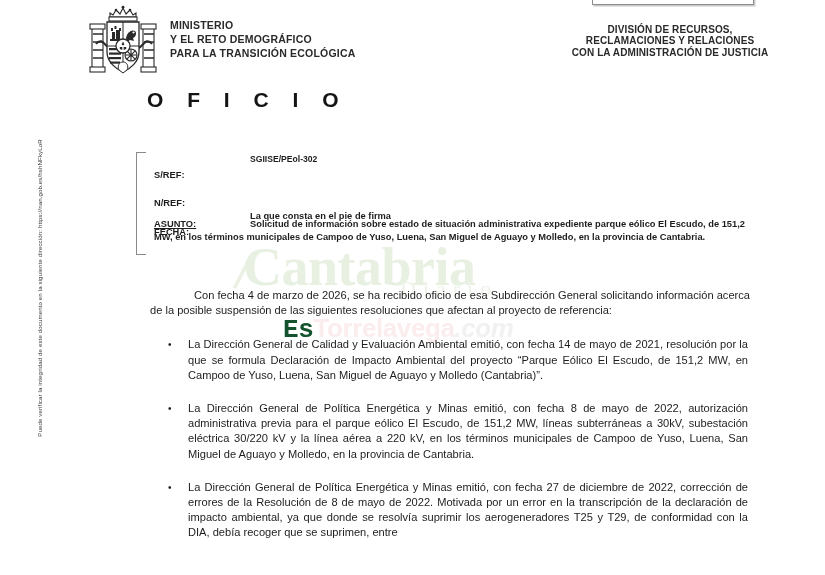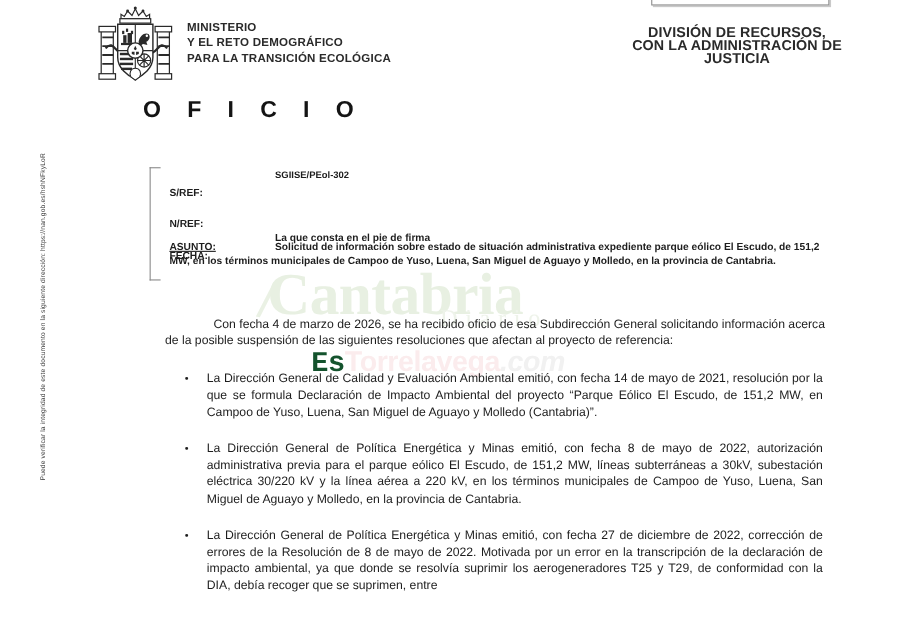--- a/index.html
+++ b/index.html
@@ -113,31 +113,31 @@
     letter-spacing: 0.2px;
     color: #2a2a2a;
     background: #fff;
   }
   .division {
     position: absolute;
     left: 560px;
     top: 24px;
     width: 220px;
     text-align: center;
-    font-size: 13px;
+    font-size: 10px;
     font-weight: bold;
     line-height: 11.4px;
     letter-spacing: 0.1px;
     color: #2a2a2a;
   }
 
   
   .oficio {
     position: absolute;
-    left: 130px;
+    left: 147px;
     top: 88px;
     font-size: 21px;
     font-weight: bold;
     letter-spacing: 9px;
     color: #141414;
     text-align: center;
   }
 
   
   .refblock {
@@ -304,20 +304,21 @@
 <div class="ministry">
   <div>MINISTERIO</div>
   <div>Y EL RETO DEMOGRÁFICO</div>
   <div>PARA LA TRANSICIÓN ECOLÓGICA</div>
 </div>
 
 <div class="sgt-box">SECRETARÍA GENERAL TÉCNICA</div>
 
 <div class="division">
   <div>DIVISIÓN DE RECURSOS,</div>
+  <div>RECLAMACIONES Y RELACIONES</div>
   <div>CON LA ADMINISTRACIÓN DE JUSTICIA</div>
 </div>
 
 <div class="oficio">O F I C I O</div>
 
 <div class="refblock">
   <div class="refbracket"></div>
 
   <div class="refrows">
     <div class="refrow">

